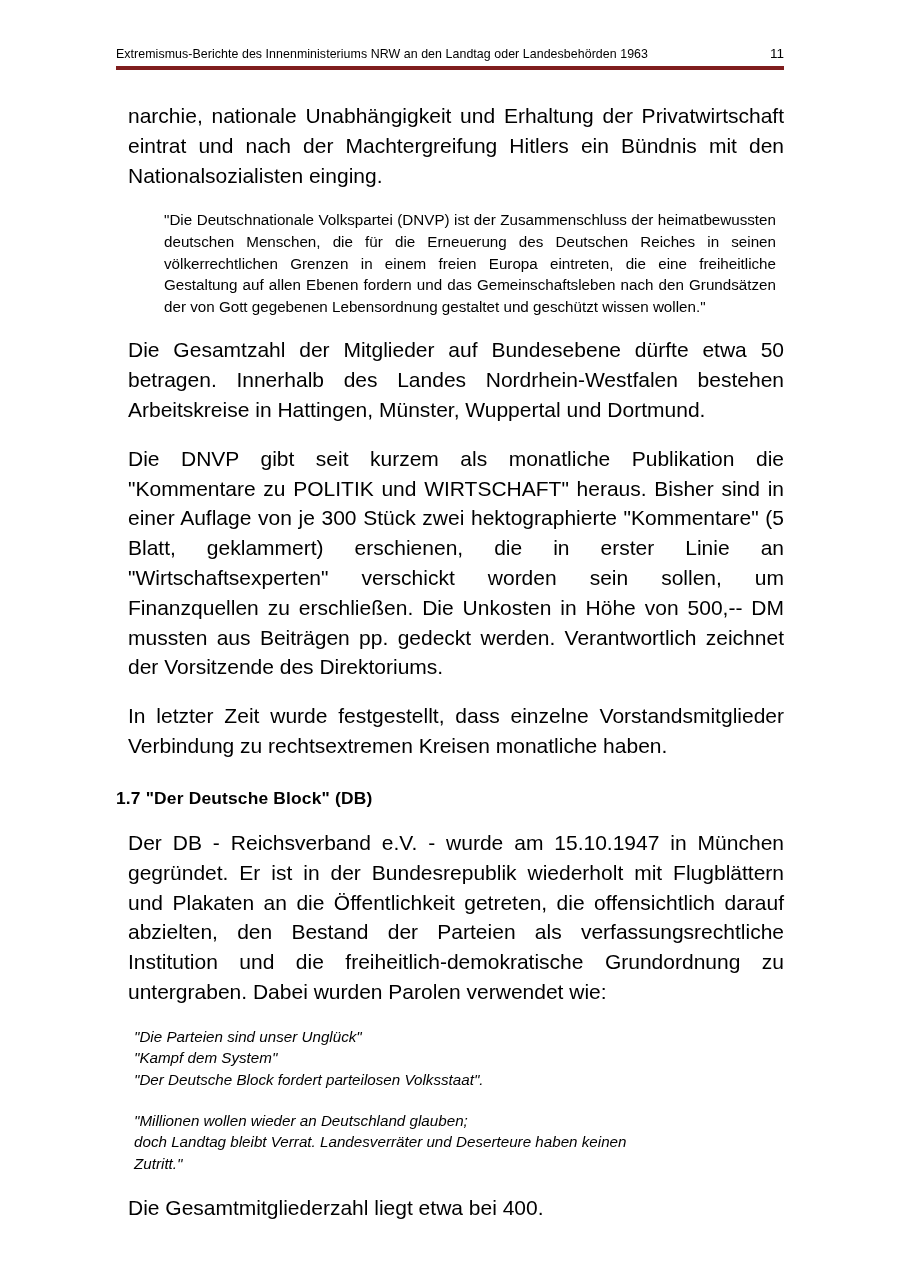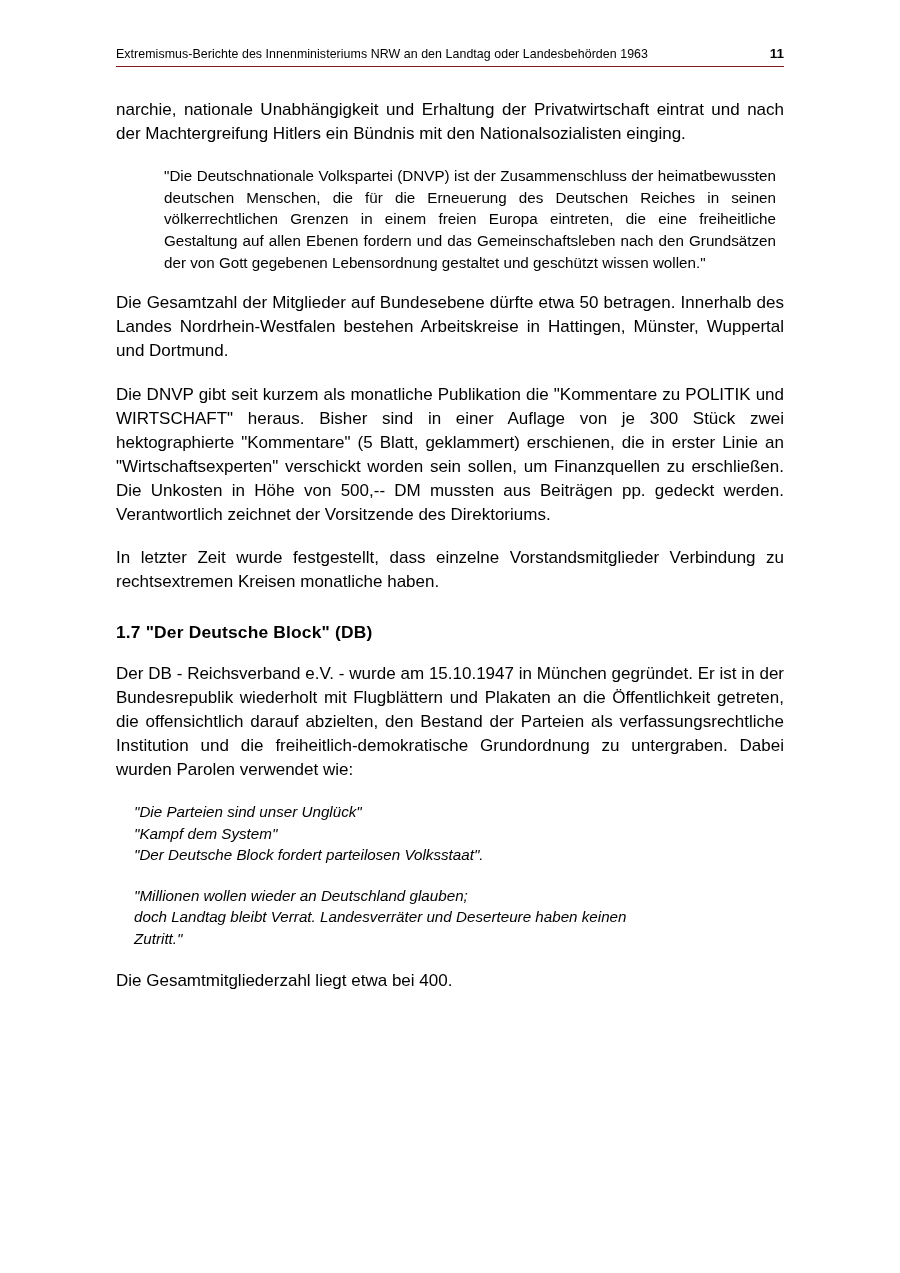--- a/index.html
+++ b/index.html
@@ -25,40 +25,40 @@
     position: absolute;
     left: 116px;
     top: 46px;
     width: 668px;
   }
   
   .header {
     display: flex;
     align-items: baseline;
     justify-content: space-between;
-    border-bottom: 1px solid #7f1d1d;
+    border-bottom: 4px solid #7f1d1d;
     padding-bottom: 5px;
     margin-bottom: 31px;
   }
   .header-title {
     font-size: 12.4px;
     letter-spacing: 0.005em;
     white-space: nowrap;
   }
   .header-page {
     font-size: 13.5px;
-    font-weight: bold;
+    font-weight: normal;
     padding-left: 12px;
   }
   
   p.body {
-    font-size: 17px;
+    font-size: 21px;
     line-height: 1.42;
     text-align: justify;
-    margin: 0 0 19px 0;
+    margin: 0 0 19px 12px;
     hyphens: manual;
   }
   .quote-block {
     margin: 0 0 18px 0;
     padding-left: 48px;
     padding-right: 8px;
     font-size: 15.2px;
     line-height: 1.42;
     text-align: justify;
   }

